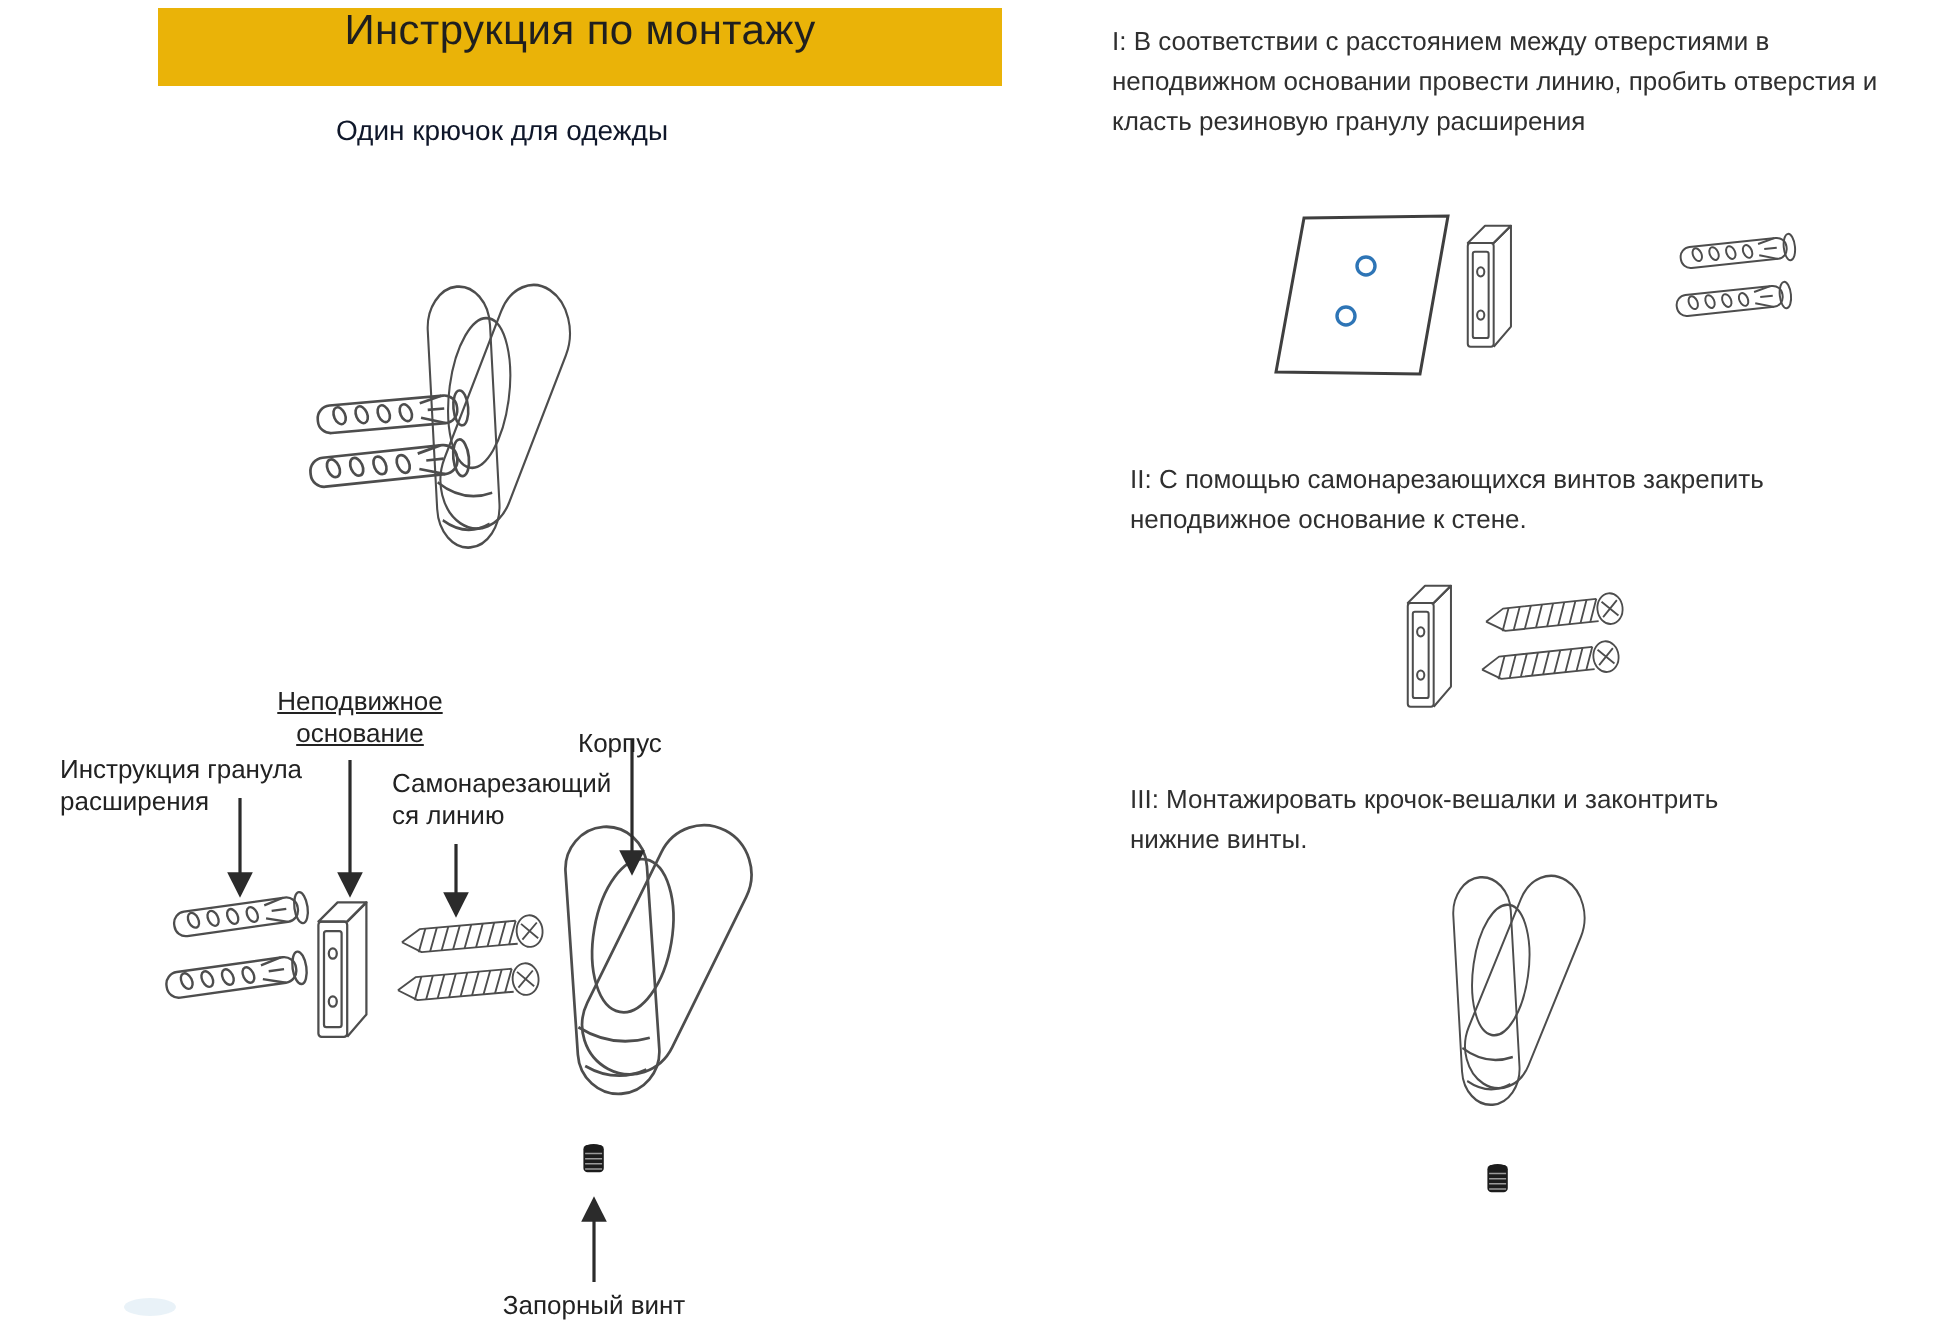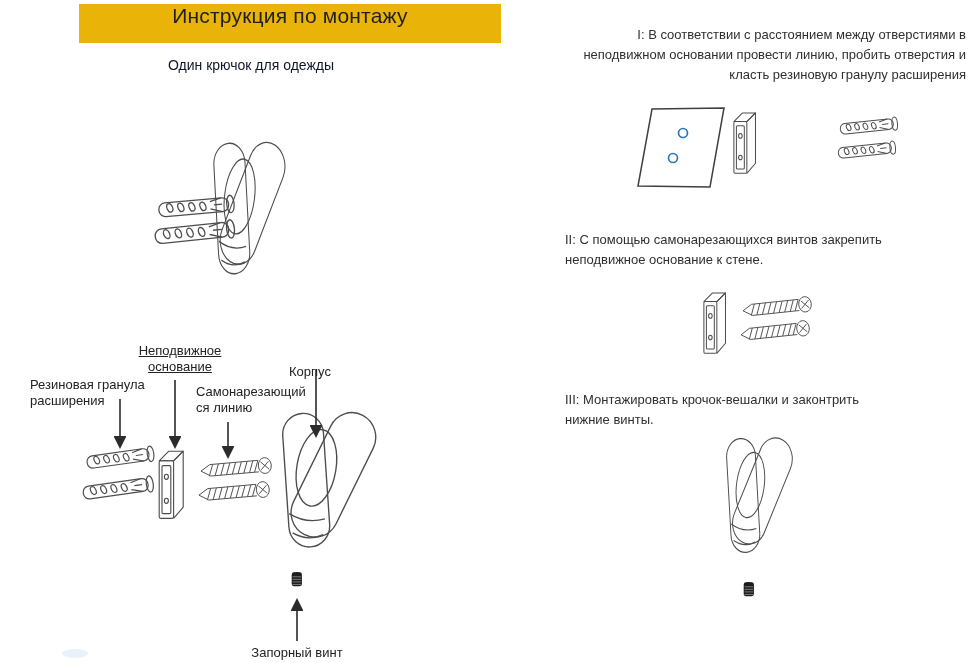--- a/index.html
+++ b/index.html
@@ -12,21 +12,21 @@
     position:absolute;left:79px;top:4px;width:422px;height:39px;
     background:#eab308;display:flex;align-items:flex-start;justify-content:center;
   }
   .title-bar .t{font-size:21px;color:#1f1f1f;letter-spacing:.2px;}
   .subtitle{
     position:absolute;left:120px;top:57px;width:262px;text-align:center;
     font-size:14px;color:#0f172a;
   }
   
   .step{position:absolute;font-size:13px;line-height:20px;color:#2f2f2f;}
-  .step-1{left:556px;top:25px;width:410px;text-align:right;}
+  .step-1{left:556px;top:11px;width:410px;text-align:left;}
   .step-2{left:565px;top:230px;width:345px;text-align:left;}
   .step-3{left:565px;top:390px;width:325px;text-align:left;}
   
   .lbl{position:absolute;font-size:13px;line-height:16px;color:#222222;}
   .lbl span{display:block;}
   .lbl-fixed-base{left:128px;top:343px;width:104px;text-align:center;text-decoration:underline;}
   .lbl-body{left:289px;top:349px;width:60px;margin-top:15px;}
   .lbl-rubber{left:30px;top:377px;width:145px;}
   .lbl-selftap{left:196px;top:384px;width:120px;}
   .lbl-locking{left:227px;top:645px;width:140px;text-align:center;}
@@ -136,21 +136,21 @@
     <span class="t">Инструкция по монтажу</span>
   </div>
   <div class="subtitle">Один крючок для одежды</div>
 
   <div class="lbl lbl-fixed-base">
     <span>Неподвижное</span>
     <span>основание</span>
   </div>
   <div class="lbl lbl-body">Корпус</div>
   <div class="lbl lbl-rubber">
-    <span>Резиновая гранула</span>
+    <span>Инструкция гранула</span>
     <span>расширения</span>
   </div>
   <div class="lbl lbl-selftap">
     <span>Самонарезающий</span>
     <span>ся линию</span>
   </div>
   <div class="lbl lbl-locking">Запорный винт</div>
 
   <div class="step step-1">I: В соответствии с расстоянием между отверстиями в неподвижном основании провести линию, пробить отверстия и класть резиновую гранулу расширения</div>
   <div class="step step-2">II: С помощью самонарезающихся винтов закрепить неподвижное основание к стене.</div>

